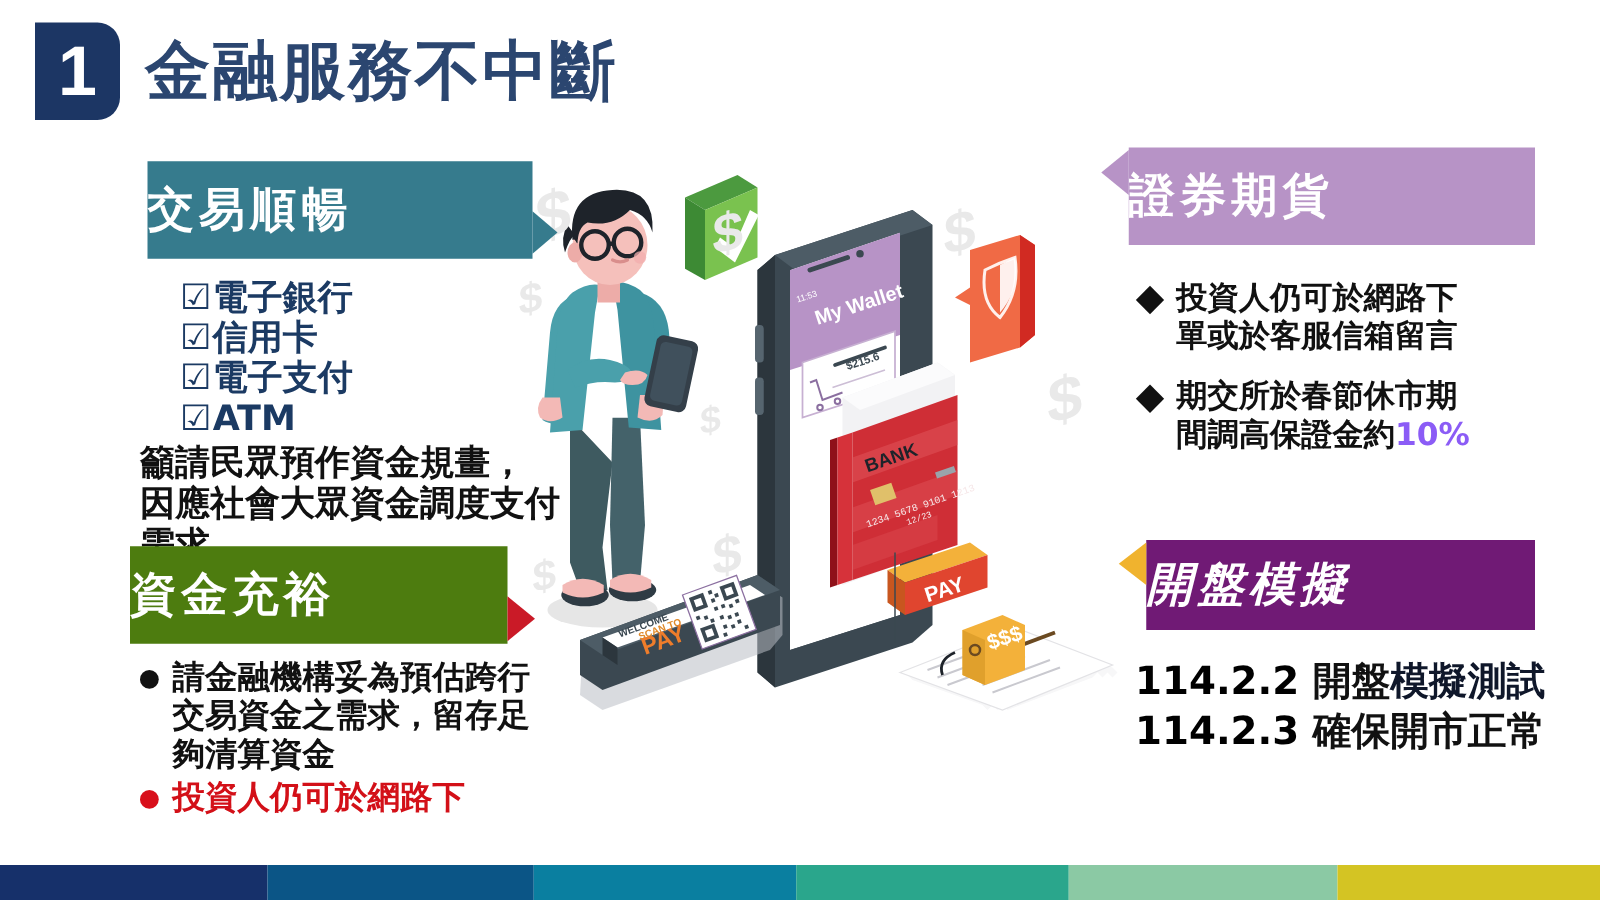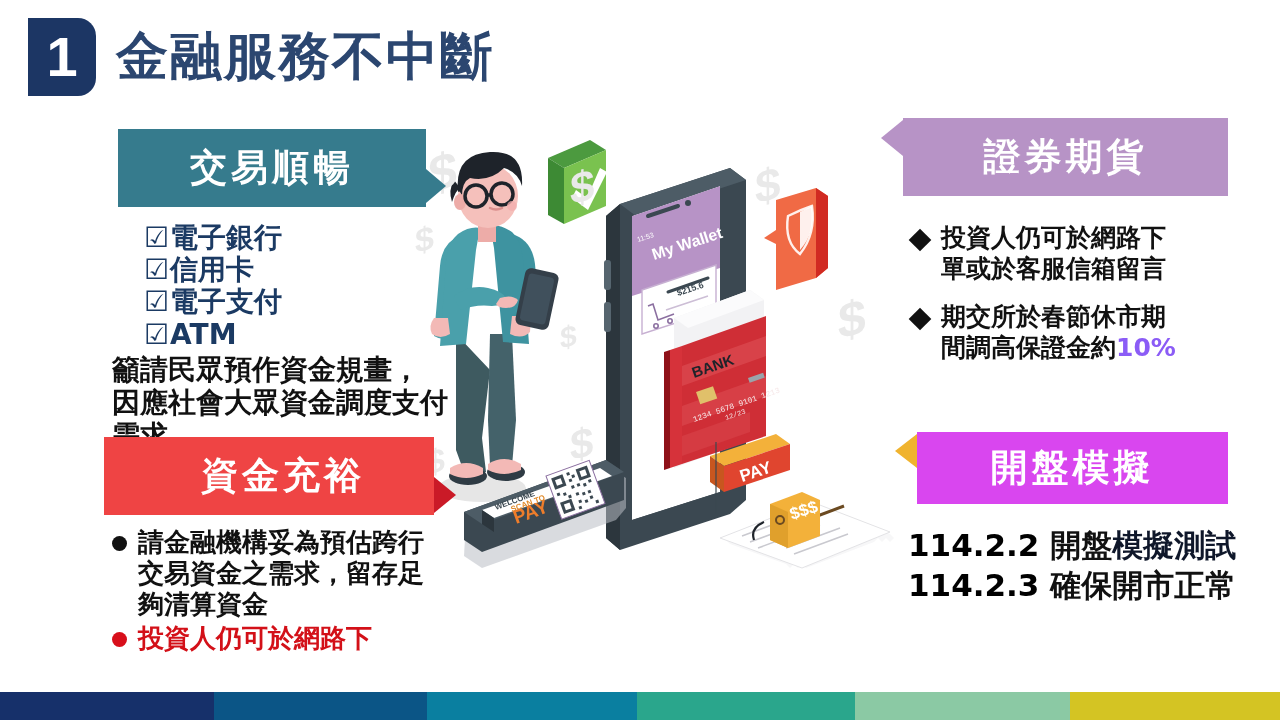--- a/index.html
+++ b/index.html
@@ -22,51 +22,51 @@
     font-family:"Liberation Sans",sans-serif;
   }
   .hdr-title{
     margin-left:20px;color:#2b4670;
     font-size:52px;font-weight:bold;letter-spacing:2px;
     font-family:"DejaVu Sans","Liberation Sans",sans-serif;
     white-space:nowrap;
   }
 
   
-  .banner{position:absolute;display:flex;align-items:center;justify-content:center;}
+  .banner{position:absolute;display:flex;align-items:center;}
   .banner .btxt{
     color:#fff;font-size:37px;font-weight:bold;letter-spacing:4px;
     font-family:"DejaVu Sans","Liberation Sans",sans-serif;
     white-space:nowrap;
   }
   .tail{position:absolute;width:0;height:0;}
 
   
   #banner-trade{left:118px;top:129px;width:308px;height:78px;background:#367b8d;}
   #banner-trade .tail{
     right:-20px;bottom:4px;
     border-top:17px solid transparent;border-bottom:17px solid transparent;
     border-left:20px solid #367b8d;
   }
   
-  #banner-funds{left:104px;top:437px;width:302px;height:78px;background:#ef4444;padding-left:28px;}
+  #banner-funds{left:104px;top:437px;width:302px;height:78px;background:#4d7c0f;}
   #banner-funds .tail{
     right:-22px;bottom:2px;
     border-top:18px solid transparent;border-bottom:18px solid transparent;
     border-left:22px solid #ca1a27;
   }
   
   #banner-securities{left:903px;top:118px;width:325px;height:78px;background:#b793c6;}
   #banner-securities .tail{
     left:-22px;top:2px;
     border-top:18px solid transparent;border-bottom:18px solid transparent;
     border-right:22px solid #b793c6;
   }
   
-  #banner-sim{left:917px;top:432px;width:311px;height:72px;background:#d946ef;}
+  #banner-sim{left:917px;top:432px;width:311px;height:72px;background:#701a75;font-style:italic;}
   #banner-sim .tail{
     left:-22px;top:2px;
     border-top:17px solid transparent;border-bottom:17px solid transparent;
     border-right:22px solid #f0b32e;
   }
 
   
   .cjk{font-family:"DejaVu Sans","Liberation Sans",sans-serif;}
 
   #block-trade{position:absolute;left:112px;top:222px;width:350px;}

